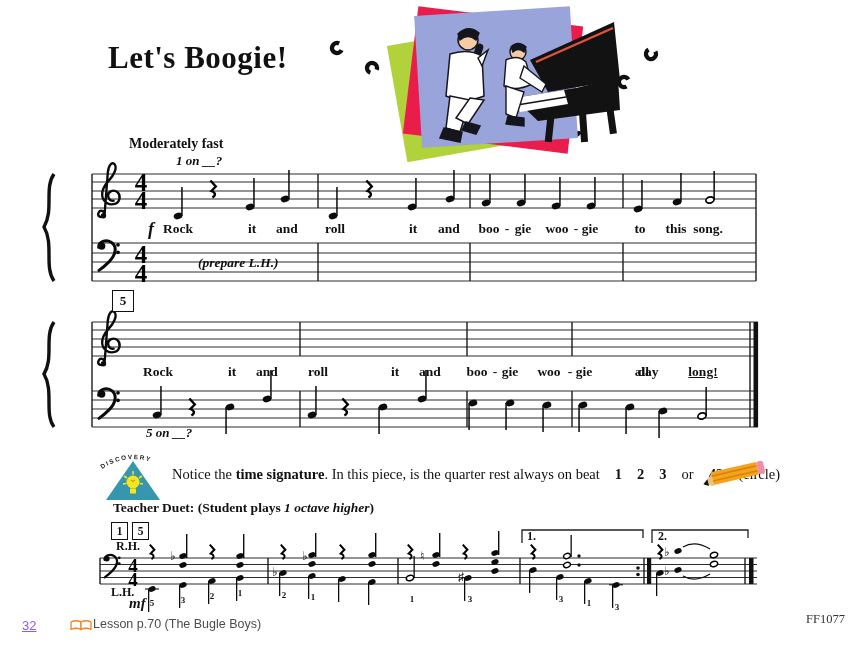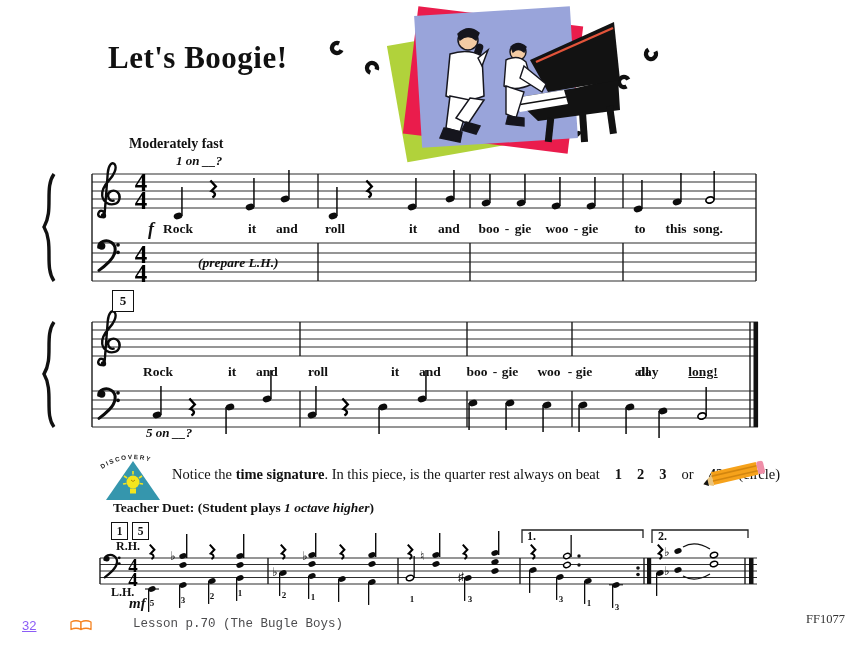--- a/index.html
+++ b/index.html
@@ -20,21 +20,21 @@
   .fbox{position:absolute;width:15px;height:16px;border:1.3px solid #111;display:flex;
         align-items:center;justify-content:center;font-weight:bold;font-size:11.5px;background:#fff;}
   .disc-row{position:absolute;left:172px;top:466px;font-size:14.5px;white-space:nowrap;}
   .disc-row b{font-weight:bold;}
   .bnum{font-weight:bold;margin-left:15px;}
   .handlbl{font-size:12px;font-weight:bold;}
   .fing{position:absolute;font-size:9px;font-weight:bold;transform:translateX(-50%);}
   .volta{position:absolute;font-size:12px;font-weight:bold;}
   .duethdr{font-size:13.5px;font-weight:bold;white-space:nowrap;text-align:right;}
   .duethdr i{font-style:italic;}
-  .footer-lesson{font-family:Liberation Mono, monospace;font-size:12.5px;color:#4c4c4e;margin-left:40px;}
+  .footer-lesson{font-family:Liberation Sans, sans-serif;font-size:12.5px;color:#4c4c4e;}
   .footer-pg{font-family:"Liberation Sans",sans-serif;font-size:13px;color:#8b5cf6;text-decoration:underline;}
   .footer-cat{font-family:"Liberation Serif",serif;font-size:12.5px;color:#333;}
   svg{display:block;}
   svg .ln{stroke:#2d2d2d;stroke-width:1.1;}
   svg .bar{stroke:#1c1c1c;stroke-width:1.4;}
   svg text{font-family:"Liberation Serif",serif;}
 </style>
 </head>
 <body>
 

